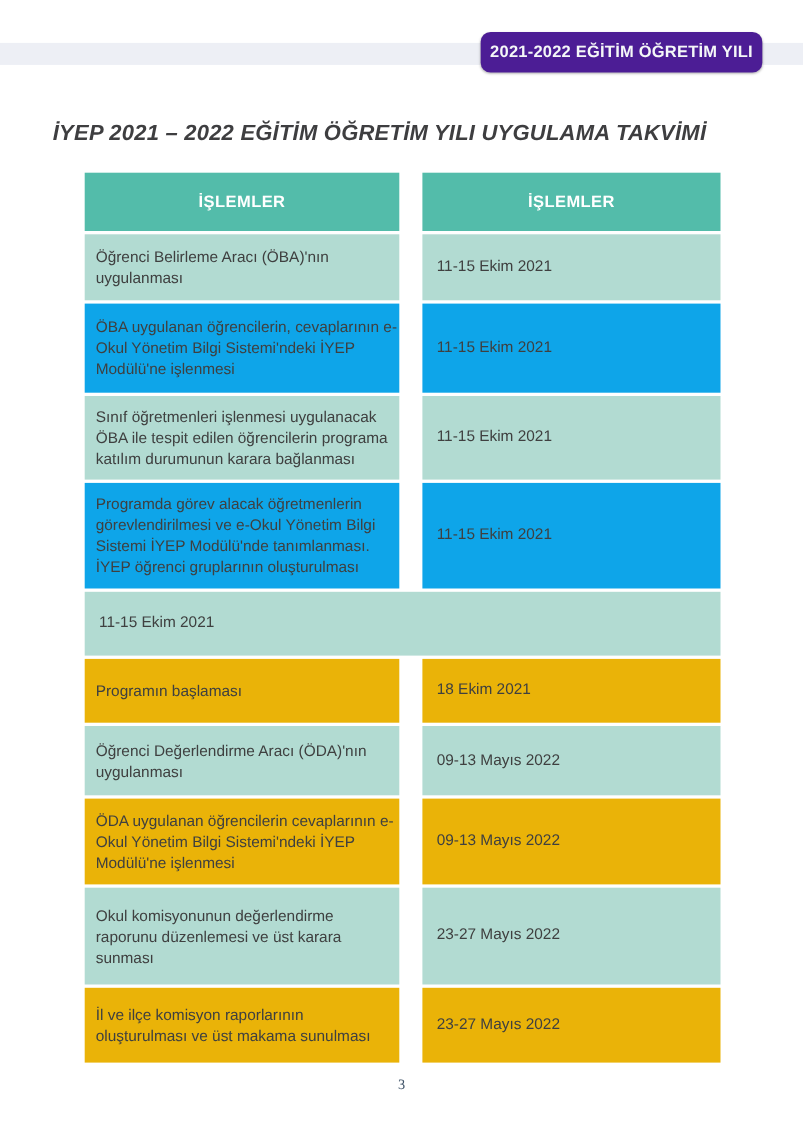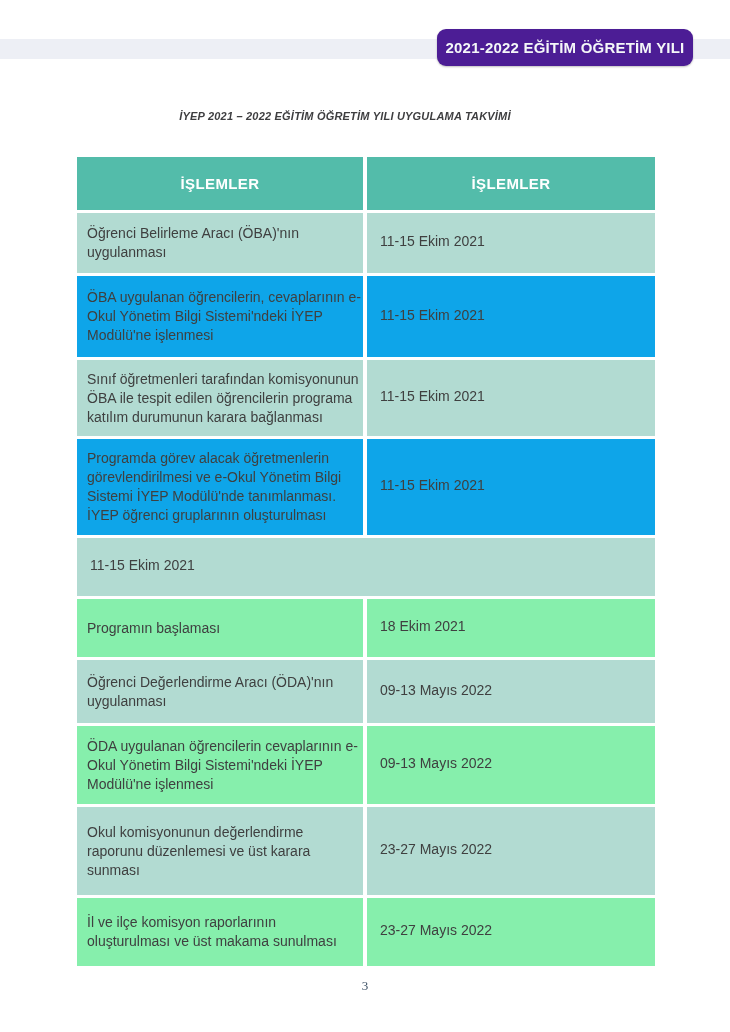--- a/index.html
+++ b/index.html
@@ -18,46 +18,46 @@
     position: absolute; top: 29px; left: 437px; width: 256px; height: 37px;
     background: #4c1d95;
     border-radius: 9px;
     display: flex; align-items: center; justify-content: center;
     color: #f4f7f8; font-size: 15px; font-weight: bold; letter-spacing: 0.2px;
     box-shadow: 0 1px 2px rgba(0,0,0,0.25);
   }
   .doc-title {
     position: absolute; top: 110px; left: 0; width: 690px;
     text-align: center;
-    font-size: 11px; font-weight: bold; font-style: italic;
+    font-size: 20px; font-weight: bold; font-style: italic;
     color: #3e3e40; letter-spacing: 0.2px;
   }
   .calendar-table {
     position: absolute; top: 157px; left: 77px; width: 578px;
     display: flex; flex-direction: column; gap: 3px;
   }
-  .t-row { display: flex; gap: 4px; }
+  .t-row { display: flex; gap: 21px; }
   .cell {
     display: flex; align-items: center;
     box-sizing: border-box;
   }
   .cell.col1 { width: 286px; padding: 8px 0 8px 10px; }
   .cell.col2 { flex: 1; padding: 8px 8px 11px 13px; }
   .head .cell {
     justify-content: center; text-align: center;
     height: 53px; padding: 0;
     background: #53bcaa;
     color: #ffffff; font-size: 15px; font-weight: bold; letter-spacing: 0.4px;
   }
   .body-row .cell {
     color: #3f4040; font-size: 14px; line-height: 19px;
   }
   .bg-teal  .cell { background: #b2dbd2; }
   .bg-white .cell { background: #0ea5e9; }
-  .bg-mint  .cell { background: #86efac; }
+  .bg-mint  .cell { background: #eab308; }
   .date-text { font-size: 14.5px; color: #474849; }
   .page-number {
     position: absolute; top: 978px; left: 0; width: 730px;
     text-align: center;
     font-family: "Liberation Serif", "DejaVu Serif", serif;
     font-size: 13px; color: #3d5166;
   }
 </style>
 </head>
 <body>
@@ -81,21 +81,21 @@
     <div class="cell col1">Öğrenci Belirleme Aracı (ÖBA)'nın uygulanması</div>
     <div class="cell col2 date-text">11-15 Ekim 2021</div>
   </div>
 
   <div class="t-row body-row bg-white" style="min-height:81px">
     <div class="cell col1">ÖBA uygulanan öğrencilerin, cevaplarının e-Okul Yönetim Bilgi Sistemi'ndeki İYEP Modülü'ne işlenmesi</div>
     <div class="cell col2 date-text">11-15 Ekim 2021</div>
   </div>
 
   <div class="t-row body-row bg-teal" style="min-height:76px">
-    <div class="cell col1">Sınıf öğretmenleri tarafından komisyonunun ÖBA ile tespit edilen öğrencilerin programa katılım durumunun karara bağlanması</div>
+    <div class="cell col1">Sınıf öğretmenleri işlenmesi uygulanacak ÖBA ile tespit edilen öğrencilerin programa katılım durumunun karara bağlanması</div>
     <div class="cell col2 date-text">11-15 Ekim 2021</div>
   </div>
 
   <div class="t-row body-row bg-white" style="min-height:96px">
     <div class="cell col1">Programda görev alacak öğretmenlerin görevlendirilmesi ve e-Okul Yönetim Bilgi Sistemi İYEP Modülü'nde tanımlanması. İYEP öğrenci gruplarının oluşturulması</div>
     <div class="cell col2 date-text">11-15 Ekim 2021</div>
   </div>
 
   <div class="t-row body-row bg-teal" style="min-height:58px">
     <div class="cell col2 date-text">11-15 Ekim 2021</div>

